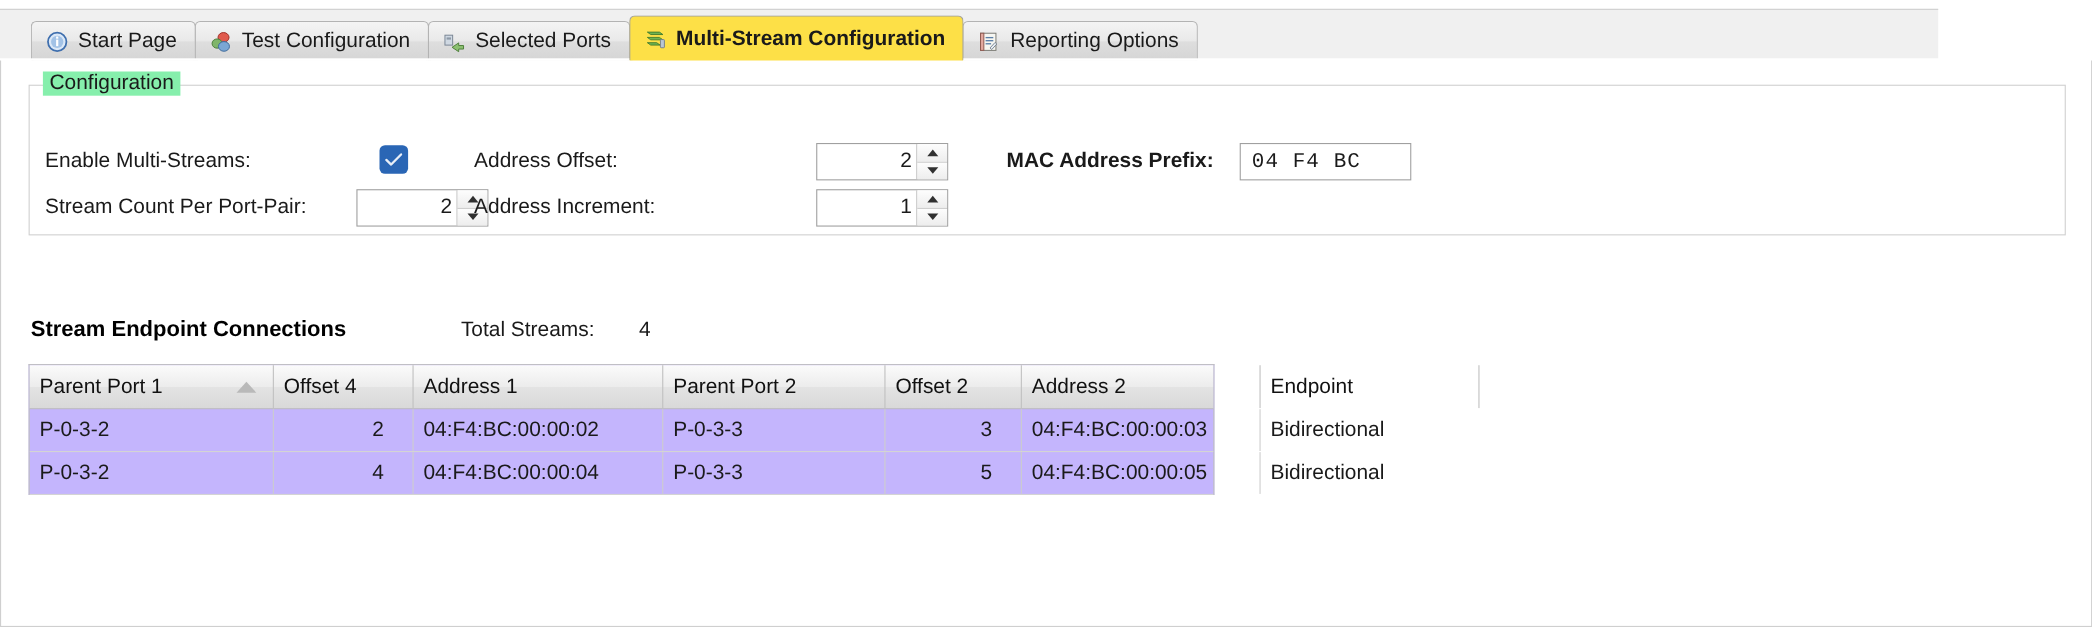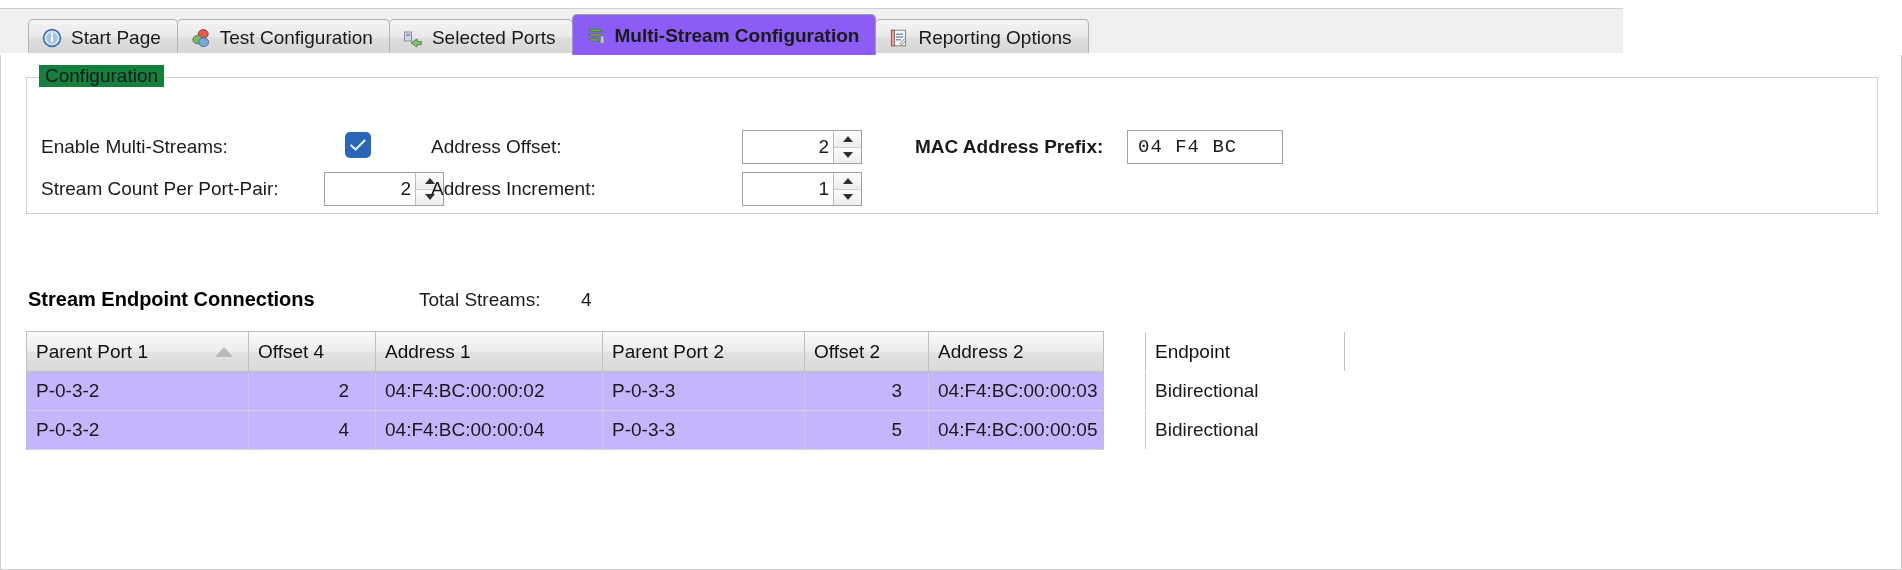--- a/index.html
+++ b/index.html
@@ -22,21 +22,21 @@
     left: 0; top: 0;
     width: 1902px;
     height: 570px;
     background: #ffffff;
   }
 
   
   #tab-strip {
     position: absolute;
     left: 0; top: 8px;
-    width: 1623px;
+    width: 1762px;
     height: 46px;
     background: #f0f0f0;
     border-top: 1px solid #cfcfcf;
     box-sizing: border-box;
   }
   #tab-strip-inner {
     position: absolute;
     left: 28px;
     top: 5px;
     display: flex;
@@ -56,21 +56,21 @@
     border-bottom: none;
     border-top-left-radius: 5px;
     border-top-right-radius: 5px;
     color: #1a1a1a;
     font-size: 19px;
     white-space: nowrap;
     margin-right: -1px;
   }
   .tab.active {
     height: 41px;
-    background: #8b5cf6;
+    background: #fde047;
     border-color: #9f9f9f;
     font-weight: bold;
     z-index: 5;
   }
   .tab-label { line-height: 1; }
 
   .tab-icon {
     width: 20px;
     height: 20px;
     flex: 0 0 20px;
@@ -108,21 +108,21 @@
     top: 22px;
     width: 1852px;
     height: 137px;
     border: 1px solid #d0d0d0;
     box-sizing: border-box;
   }
   #config-group-title {
     position: absolute;
     left: 12px;
     top: -13px;
-    background: #15803d;
+    background: #86efac;
     padding: 0 6px;
     font-size: 19px;
     color: #1a1a1a;
   }
 
   .field-label {
     position: absolute;
     font-size: 19px;
     color: #1a1a1a;
     white-space: nowrap;

